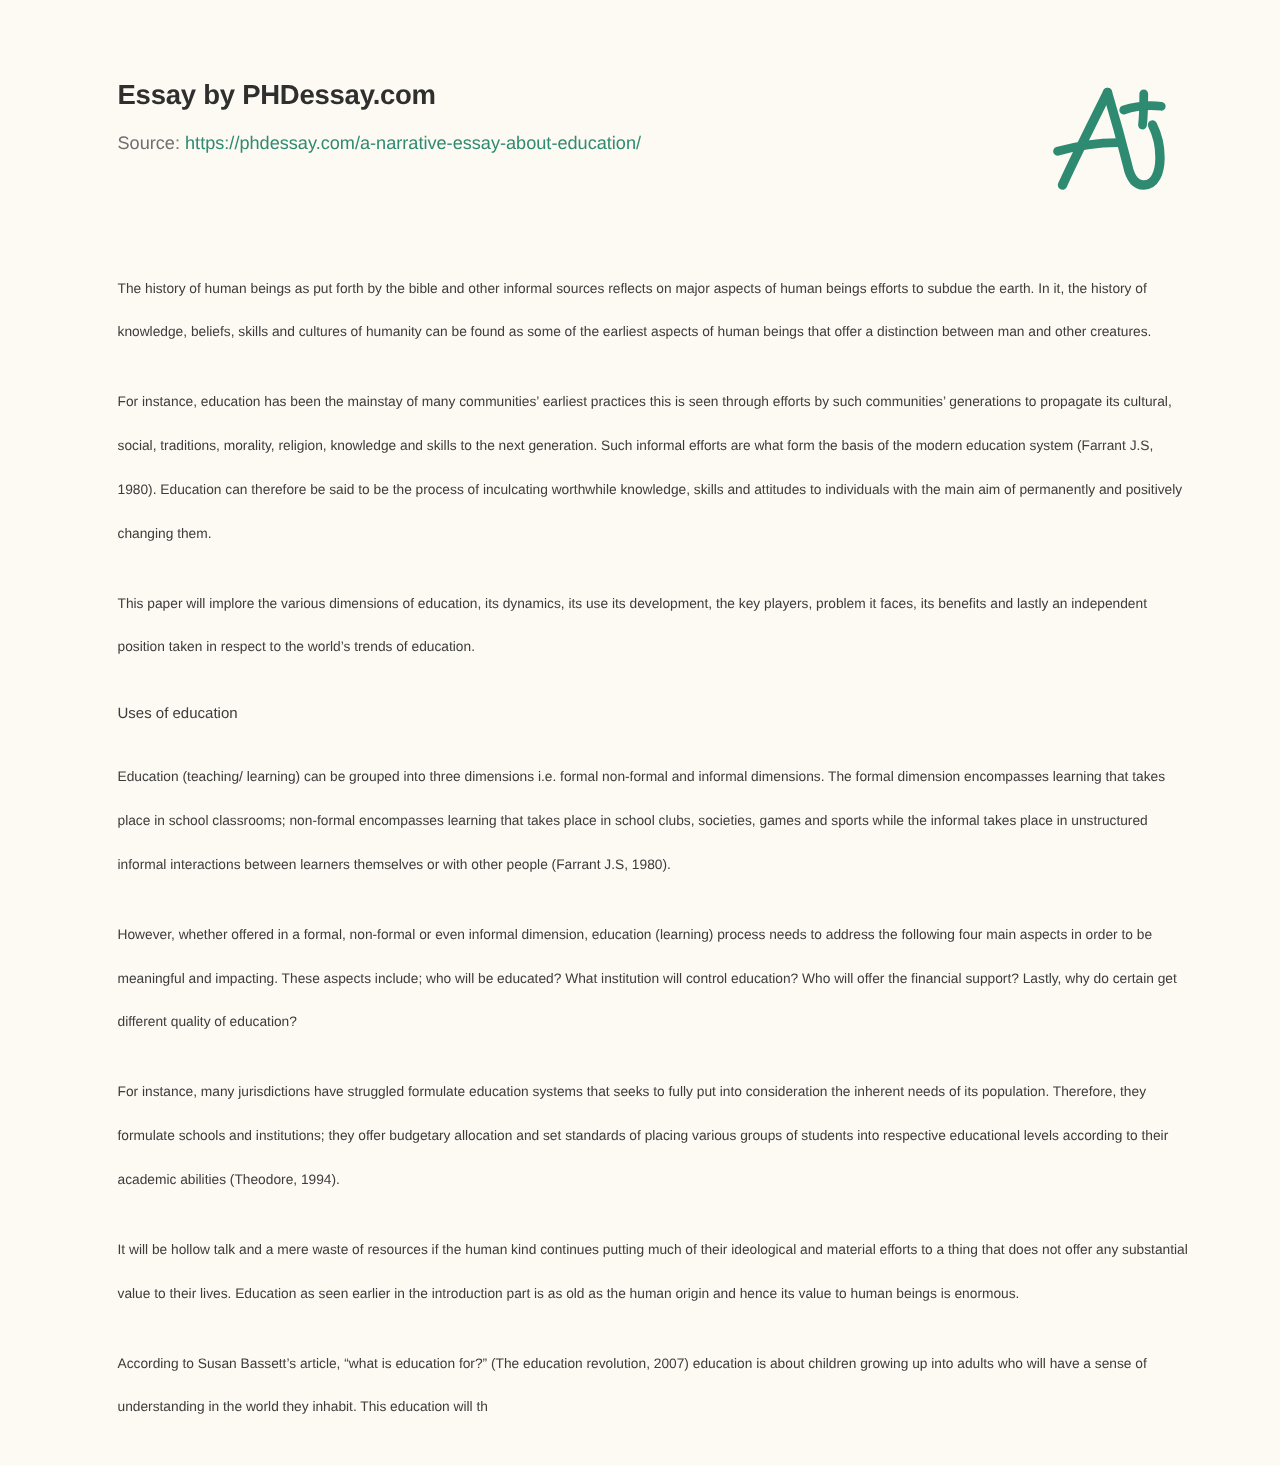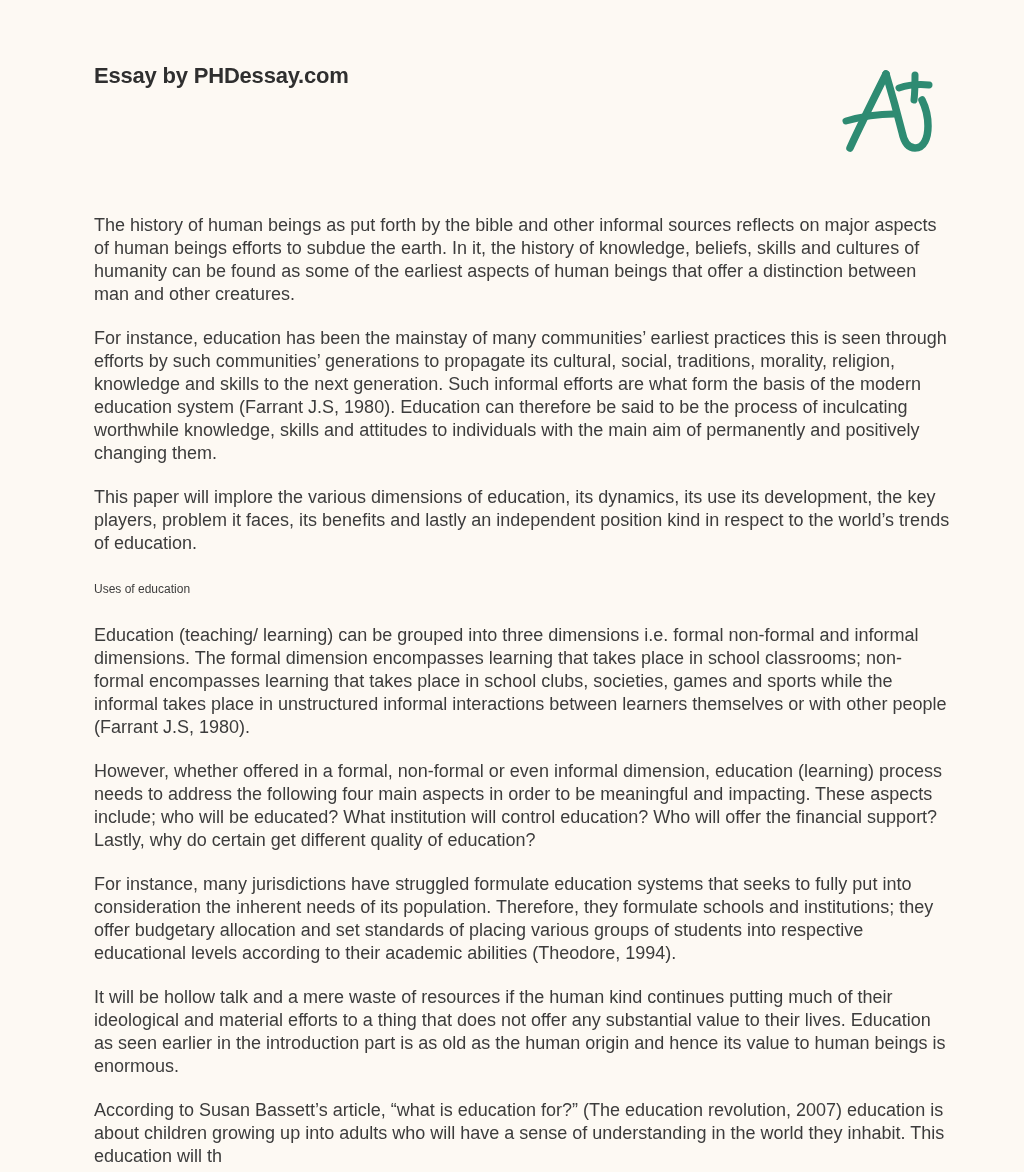--- a/index.html
+++ b/index.html
@@ -81,22 +81,22 @@
   }
   .article-title {
     font-size: 30px;
     font-weight: bold;
     color: #262626;
     letter-spacing: -0.3px;
     line-height: 38px;
     margin: 0 0 42px 0;
   }
   .para {
-    font-size: 18px;
-    line-height: 23px;
+    font-size: 11px;
+    line-height: 35px;
     color: #3c3c3c;
     margin: 0 0 21px 0;
     text-align: left;
   }
   .para:last-child {
     margin-bottom: 0;
   }
   .section-label {
     font-size: 12px;
     line-height: 27.4px;
@@ -105,20 +105,24 @@
   }
 </style>
 </head>
 <body>
 
 <div class="page">
 
   <div class="header">
     <div class="header-left">
       <div class="brand-line">Essay by PHDessay.com</div>
+      <div class="source-line">
+        <span class="source-label">Source:</span>
+        <a class="source-url" href="#">https://phdessay.com/a-narrative-essay-about-education/</a>
+      </div>
     </div>
 
     <div class="logo">
       <svg viewBox="0 0 110 92" xmlns="http://www.w3.org/2000/svg" fill="none" stroke="#2e8b72" stroke-linecap="round" stroke-linejoin="round">
 
         <path d="M14 84 C 24 62, 38 34, 50 10" stroke-width="7.5"></path>
 
         <path d="M50 10 C 56 30, 62 52, 66 68 C 68 78, 72 84, 79 84 C 88 84, 92 74, 92 62 C 92 50, 89 42, 86 36" stroke-width="7.5"></path>
 
         <path d="M10 57 C 24 53, 42 50, 58 50" stroke-width="7"></path>
@@ -127,21 +131,21 @@
 
         <path d="M79 11 C 79 19, 79 28, 78 36" stroke-width="7"></path>
       </svg>
     </div>
   </div>
 
   <div class="article">
 
     <p class="para">The history of human beings as put forth by the bible and other informal sources reflects on major aspects of human beings efforts to subdue the earth. In it, the history of knowledge, beliefs, skills and cultures of humanity can be found as some of the earliest aspects of human beings that offer a distinction between man and other creatures.</p>
     <p class="para">For instance, education has been the mainstay of many communities’ earliest practices this is seen through efforts by such communities’ generations to propagate its cultural, social, traditions, morality, religion, knowledge and skills to the next generation. Such informal efforts are what form the basis of the modern education system (Farrant J.S, 1980). Education can therefore be said to be the process of inculcating worthwhile knowledge, skills and attitudes to individuals with the main aim of permanently and positively changing them.</p>
-    <p class="para">This paper will implore the various dimensions of education, its dynamics, its use its development, the key players, problem it faces, its benefits and lastly an independent position kind in respect to the world’s trends of education.</p>
+    <p class="para">This paper will implore the various dimensions of education, its dynamics, its use its development, the key players, problem it faces, its benefits and lastly an independent position taken in respect to the world’s trends of education.</p>
     <p class="section-label">Uses of education</p>
     <p class="para">Education (teaching/ learning) can be grouped into three dimensions i.e. formal non-formal and informal dimensions. The formal dimension encompasses learning that takes place in school classrooms; non-formal encompasses learning that takes place in school clubs, societies, games and sports while the informal takes place in unstructured informal interactions between learners themselves or with other people (Farrant J.S, 1980).</p>
     <p class="para">However, whether offered in a formal, non-formal or even informal dimension, education (learning) process needs to address the following four main aspects in order to be meaningful and impacting. These aspects include; who will be educated? What institution will control education? Who will offer the financial support? Lastly, why do certain get different quality of education?</p>
     <p class="para">For instance, many jurisdictions have struggled formulate education systems that seeks to fully put into consideration the inherent needs of its population. Therefore, they formulate schools and institutions; they offer budgetary allocation and set standards of placing various groups of students into respective educational levels according to their academic abilities (Theodore, 1994).</p>
     <p class="para">It will be hollow talk and a mere waste of resources if the human kind continues putting much of their ideological and material efforts to a thing that does not offer any substantial value to their lives. Education as seen earlier in the introduction part is as old as the human origin and hence its value to human beings is enormous.</p>
     <p class="para">According to Susan Bassett’s article, “what is education for?” (The education revolution, 2007) education is about children growing up into adults who will have a sense of understanding in the world they inhabit. This education will th</p>
   </div>
 
 </div>
 

